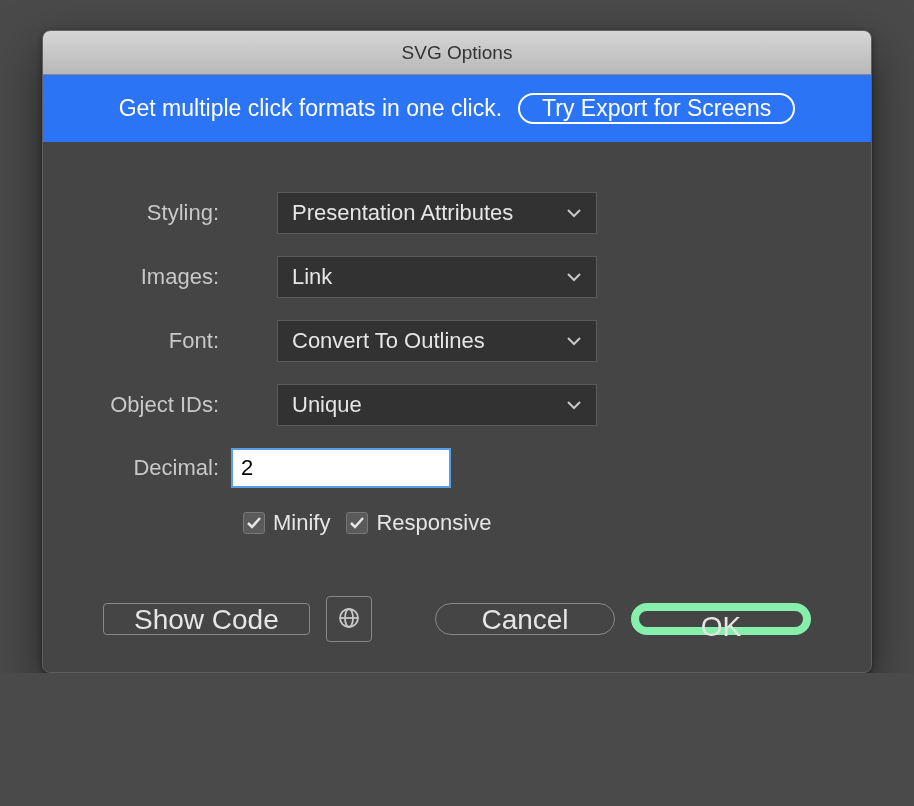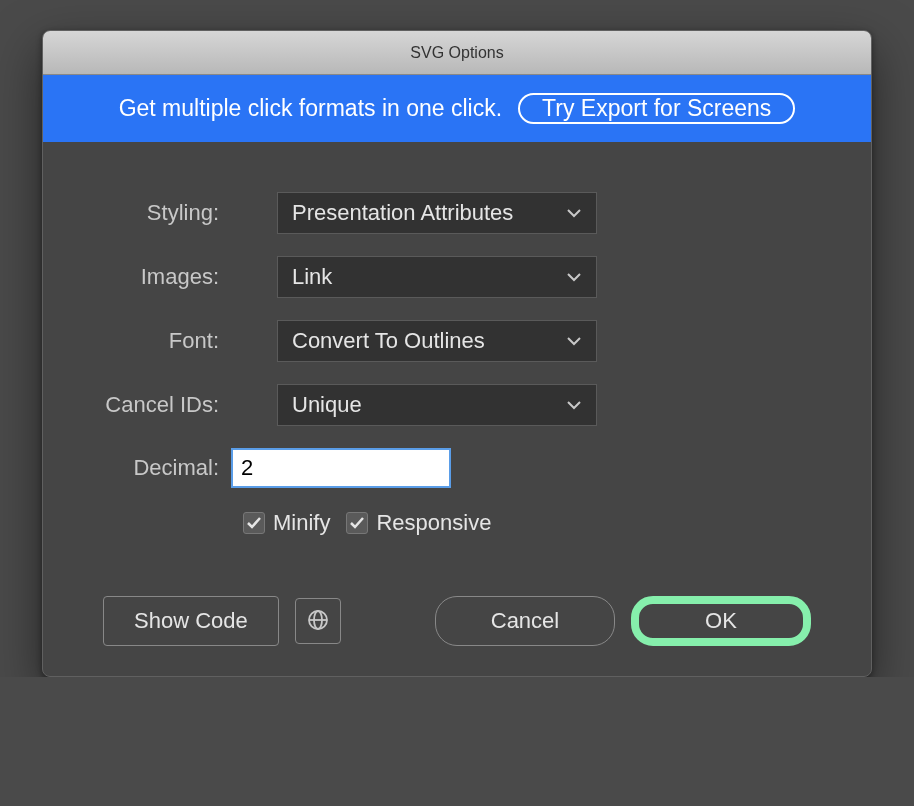--- a/index.html
+++ b/index.html
@@ -19,21 +19,21 @@
     box-shadow: 0 20px 50px rgba(0,0,0,0.5), 0 2px 6px rgba(0,0,0,0.4);
     border: 1px solid #606060;
   }
   .titlebar {
     height: 44px;
     background: linear-gradient(#d6d6d6, #b8b8b8);
     border-bottom: 1px solid #888;
     display: flex;
     align-items: center;
     justify-content: center;
-    font-size: 16px;
+    font-size: 19px;
     color: #333;
   }
   .promo {
     background: #2a74f5;
     display: flex;
     align-items: center;
     justify-content: center;
     gap: 16px;
     padding: 18px 10px;
     color: #fff;
@@ -120,23 +120,23 @@
   .footer {
     display: flex;
     align-items: center;
     padding: 18px 60px 30px 60px;
     gap: 16px;
   }
   .btn {
     background: transparent;
     border: 1.5px solid #888;
     color: #e5e5e5;
-    font-size: 22px;
+    font-size: 28px;
     border-radius: 22px;
-    height: 50px;
+    height: 32px;
     padding: 0 30px;
     cursor: pointer;
   }
   .btn.rect {
     border-radius: 4px;
   }
   .btn.ok {
     border: 8px solid #86efac;
   }
   .iconbtn {
@@ -199,21 +199,21 @@
         <span>Convert To Outlines</span>
         <span class="chevron">
           <svg viewBox="0 0 16 16">
               <path d="M2 5l6 6 6-6" fill="none" stroke="#c8c8c8" stroke-width="2"></path>
             </svg>
         </span>
       </div>
     </div>
 
     <div class="row">
-      <div class="label">Cancel IDs:</div>
+      <div class="label">Object IDs:</div>
       <div class="select">
         <span>Unique</span>
         <span class="chevron">
           <svg viewBox="0 0 16 16">
               <path d="M2 5l6 6 6-6" fill="none" stroke="#c8c8c8" stroke-width="2"></path>
             </svg>
         </span>
       </div>
     </div>
 

